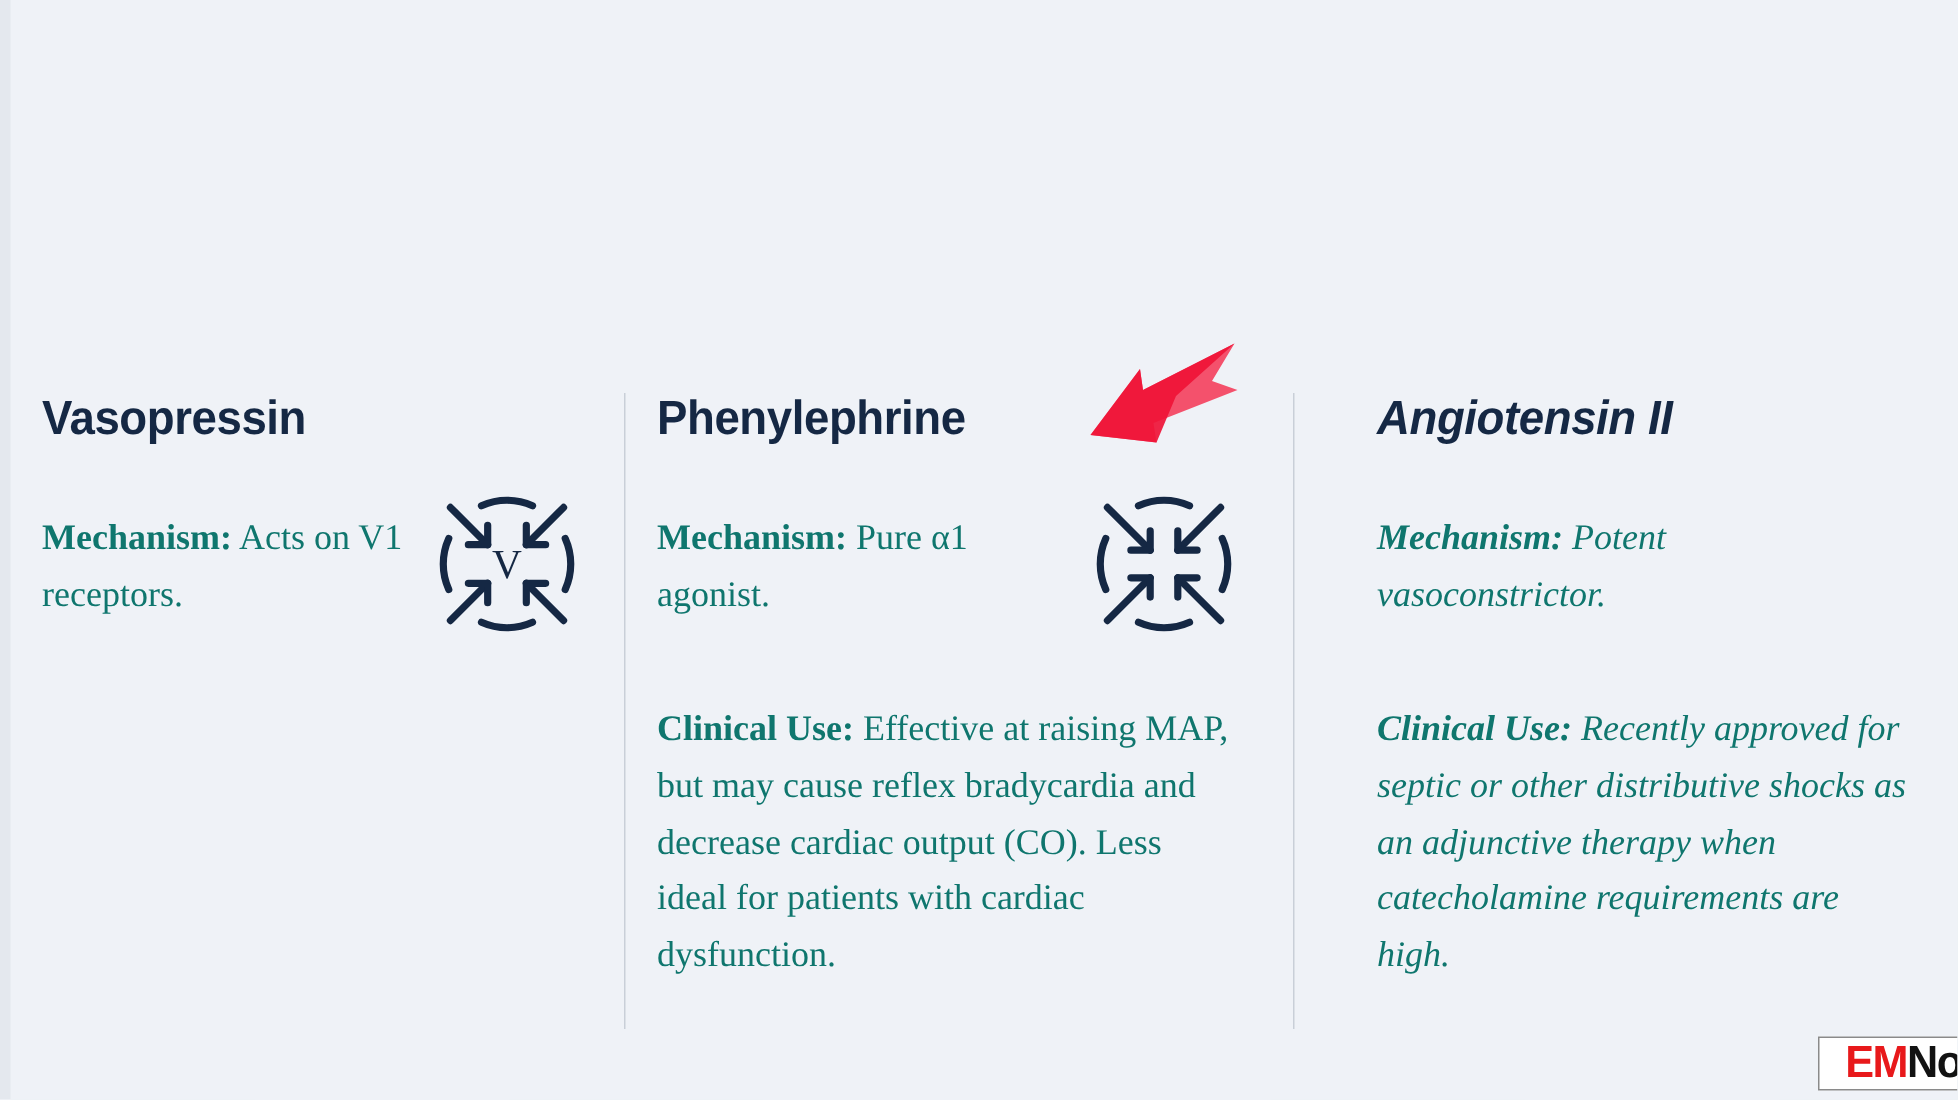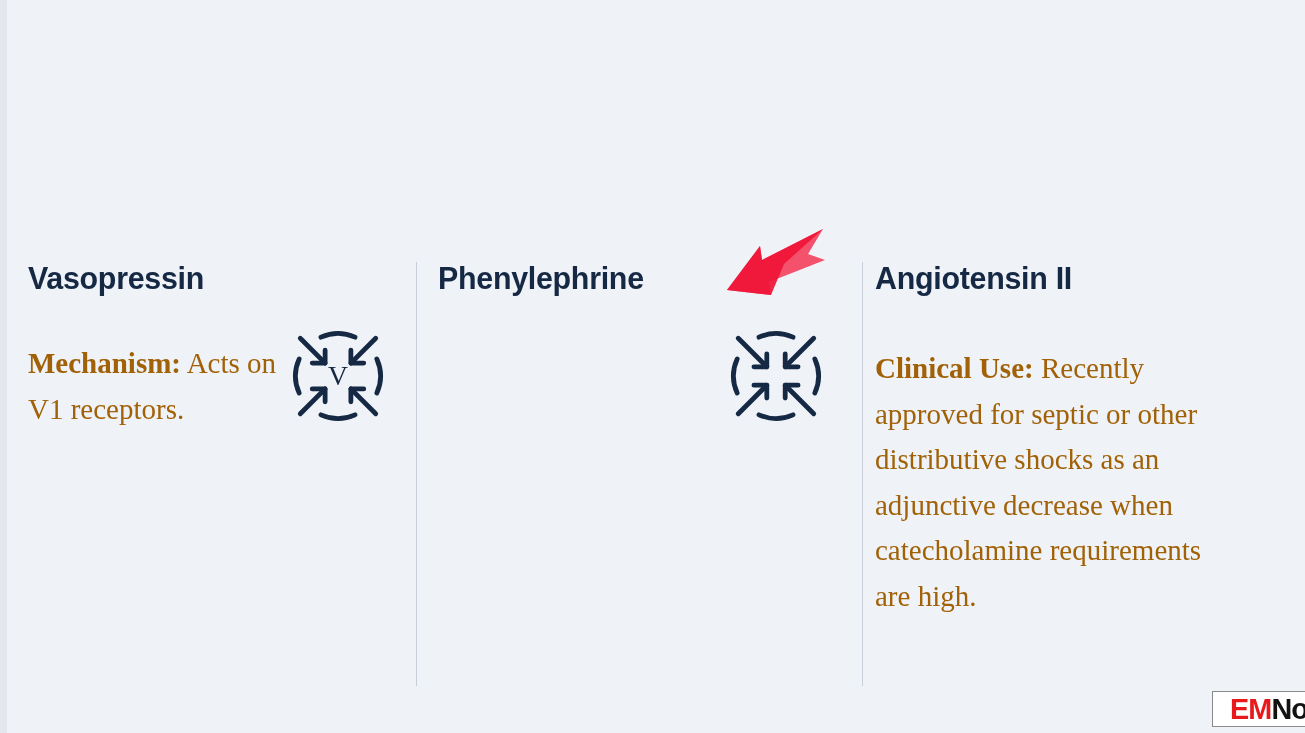--- a/index.html
+++ b/index.html
@@ -73,40 +73,40 @@
   }
   #divider-1 { left: 416px; }
   #divider-2 { left: 862px; }
 
   .column {
     position: absolute;
     top: 0;
   }
   #col-0 { left: 28px;  width: 362px; }
   #col-1 { left: 438px; width: 380px; }
-  #col-2 { left: 875px; width: 360px; }
+  #col-2 { left: 918px; width: 360px; font-style: italic; }
 
   .drug-name {
     font-family: "Liberation Sans", sans-serif;
     font-weight: bold;
     font-size: 32px;
     line-height: 1;
     letter-spacing: -0.3px;
     color: #152844;
     margin: 0;
     transform: scaleX(0.95);
     transform-origin: left center;
     white-space: nowrap;
   }
 
   .block {
     font-family: "Liberation Serif", serif;
-    font-size: 29px;
+    font-size: 24px;
     line-height: 1.57;
-    color: #a16207;
+    color: #0f766e;
   }
   .block b {
     font-weight: bold;
   }
   .mechanism {
     margin: 0;
     position: relative;
   }
   .clinical {
     margin: 0;
@@ -198,25 +198,32 @@
 
     <div class="column" id="col-0">
       <h2 class="drug-name">Vasopressin</h2>
       <div class="mechanism-wrap">
         <p class="block mechanism"><b>Mechanism:</b><span> Acts on V1 receptors.</span></p>
       </div>
     </div>
 
     <div class="column" id="col-1">
       <h2 class="drug-name">Phenylephrine</h2>
+      <div class="mechanism-wrap">
+        <p class="block mechanism"><b>Mechanism:</b><span> Pure α1 agonist.</span></p>
+      </div>
+      <p class="block clinical"><b>Clinical Use:</b><span> Effective at raising MAP, but may cause reflex bradycardia and decrease cardiac output (CO). Less ideal for patients with cardiac dysfunction.</span></p>
     </div>
 
     <div class="column" id="col-2">
       <h2 class="drug-name">Angiotensin II</h2>
-      <p class="block clinical"><b>Clinical Use:</b><span> Recently approved for septic or other distributive shocks as an adjunctive decrease when catecholamine requirements are high.</span></p>
+      <div class="mechanism-wrap">
+        <p class="block mechanism"><b>Mechanism:</b><span> Potent vasoconstrictor.</span></p>
+      </div>
+      <p class="block clinical"><b>Clinical Use:</b><span> Recently approved for septic or other distributive shocks as an adjunctive therapy when catecholamine requirements are high.</span></p>
     </div>
   </div>
 
   <div class="vaso-icon" id="icon-0">
     <svg viewBox="0 0 100 100" xmlns="http://www.w3.org/2000/svg">
       <g fill="none" stroke="#152844" stroke-width="5.2" stroke-linecap="round">
 
         <path d="M 31.5 7.8 A 45 45 0 0 1 68.5 7.8"></path>
         <path d="M 92.2 31.5 A 45 45 0 0 1 92.2 68.5"></path>
         <path d="M 68.5 92.2 A 45 45 0 0 1 31.5 92.2"></path>

